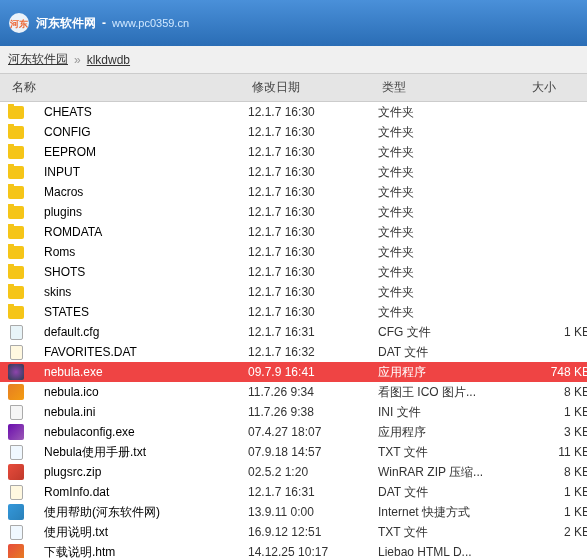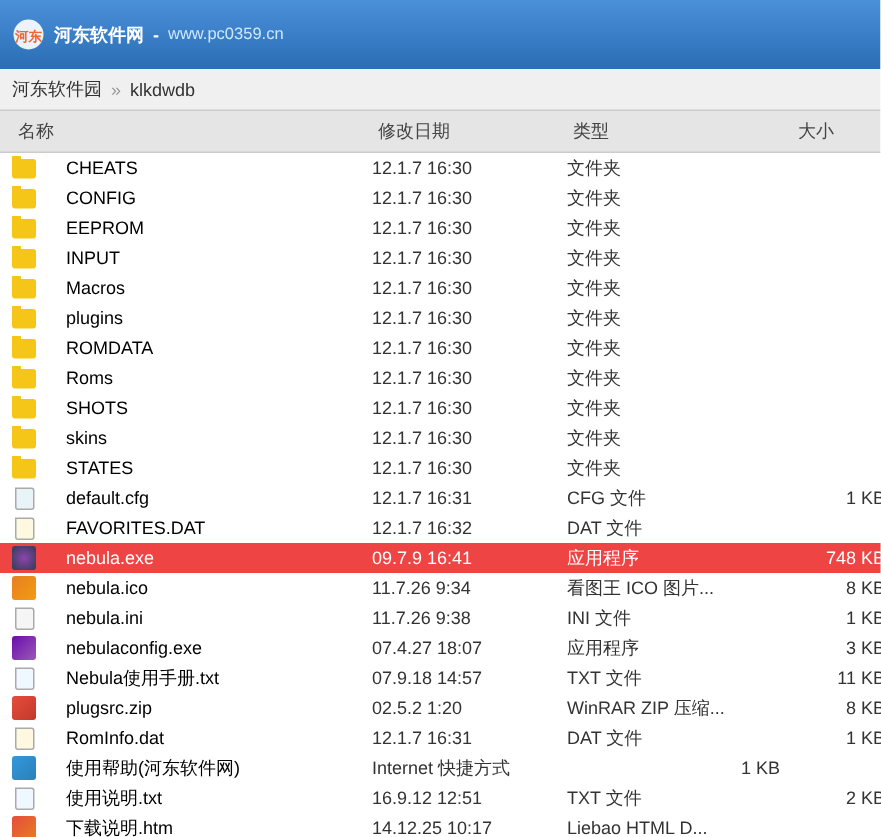--- a/index.html
+++ b/index.html
@@ -41,20 +41,21 @@
       border-bottom: 1px solid #ccc;
       height: 28px;
       display: flex;
       align-items: center;
       padding: 0 8px;
       gap: 4px;
     }
     .toolbar-path {
       font-size: 12px;
       color: #333;
+      text-decoration: underline;
     }
     .toolbar-sep {
       color: #999;
       margin: 0 2px;
     }
 
     
     .col-header {
       display: grid;
       grid-template-columns: 240px 130px 150px 70px;
@@ -444,20 +445,21 @@
     <div class="file-type">DAT 文件</div>
     <div class="file-size">1 KB</div>
   </div>
     <div class="file-row">
     <div class="file-name">
       <div class="file-icon">
           <div class="web-icon"></div>
         </div>
       <span>使用帮助(河东软件网)</span>
     </div>
+    <div class="file-date">13.9.11 0:00</div>
     <div class="file-type">Internet 快捷方式</div>
     <div class="file-size">1 KB</div>
   </div>
     <div class="file-row">
     <div class="file-name">
       <div class="file-icon">
           <div class="txt-icon"></div>
         </div>
       <span>使用说明.txt</span>
     </div>

